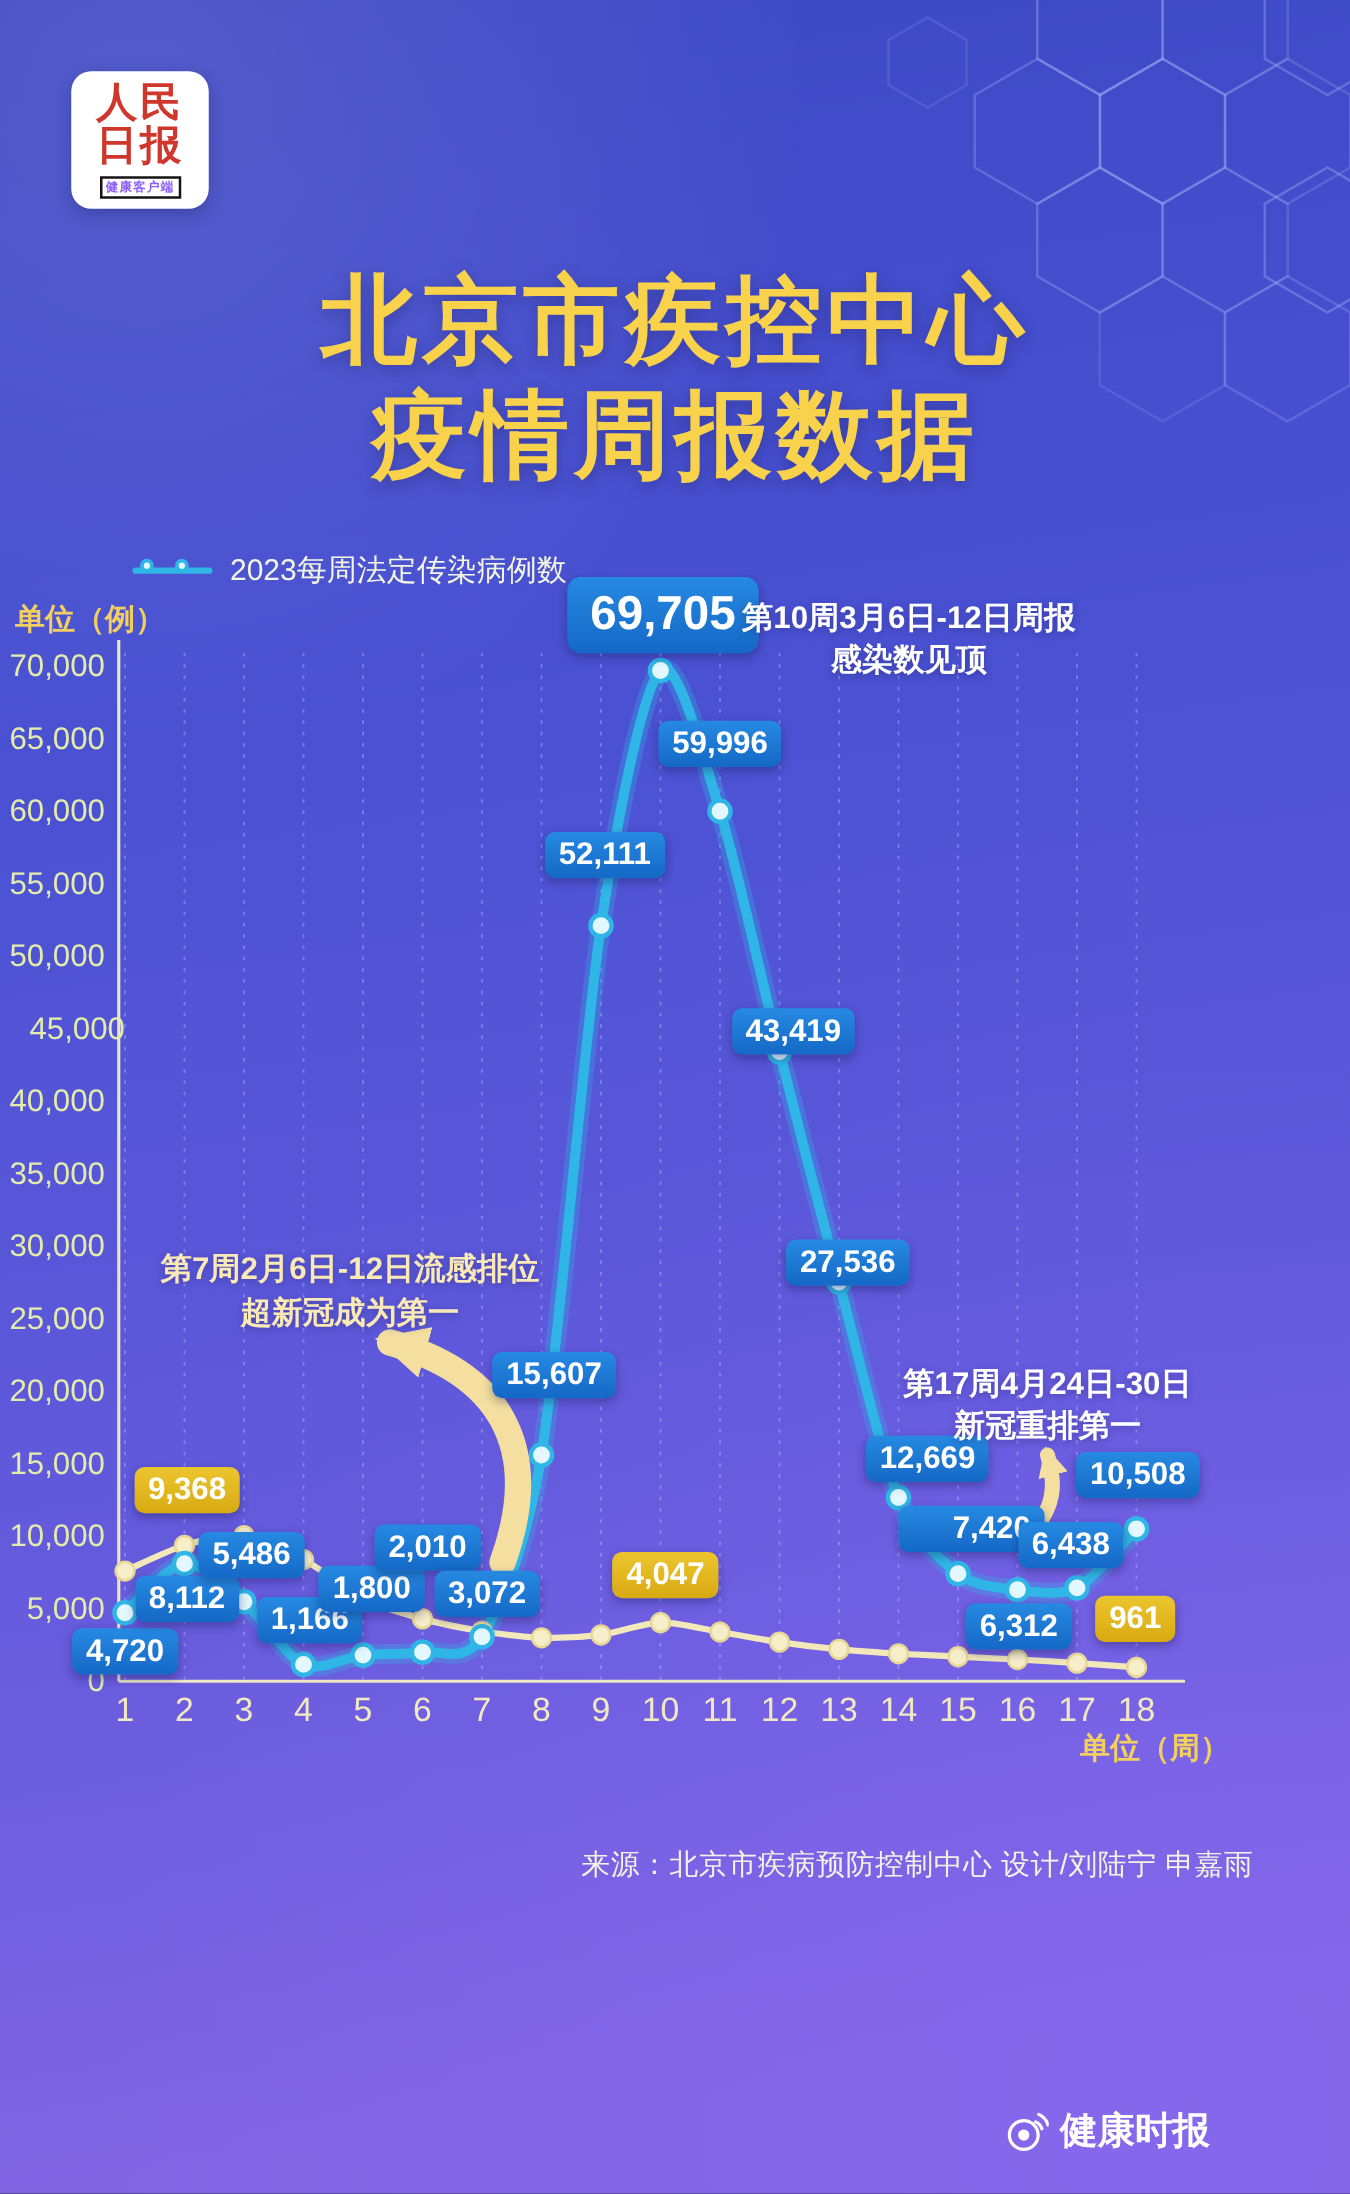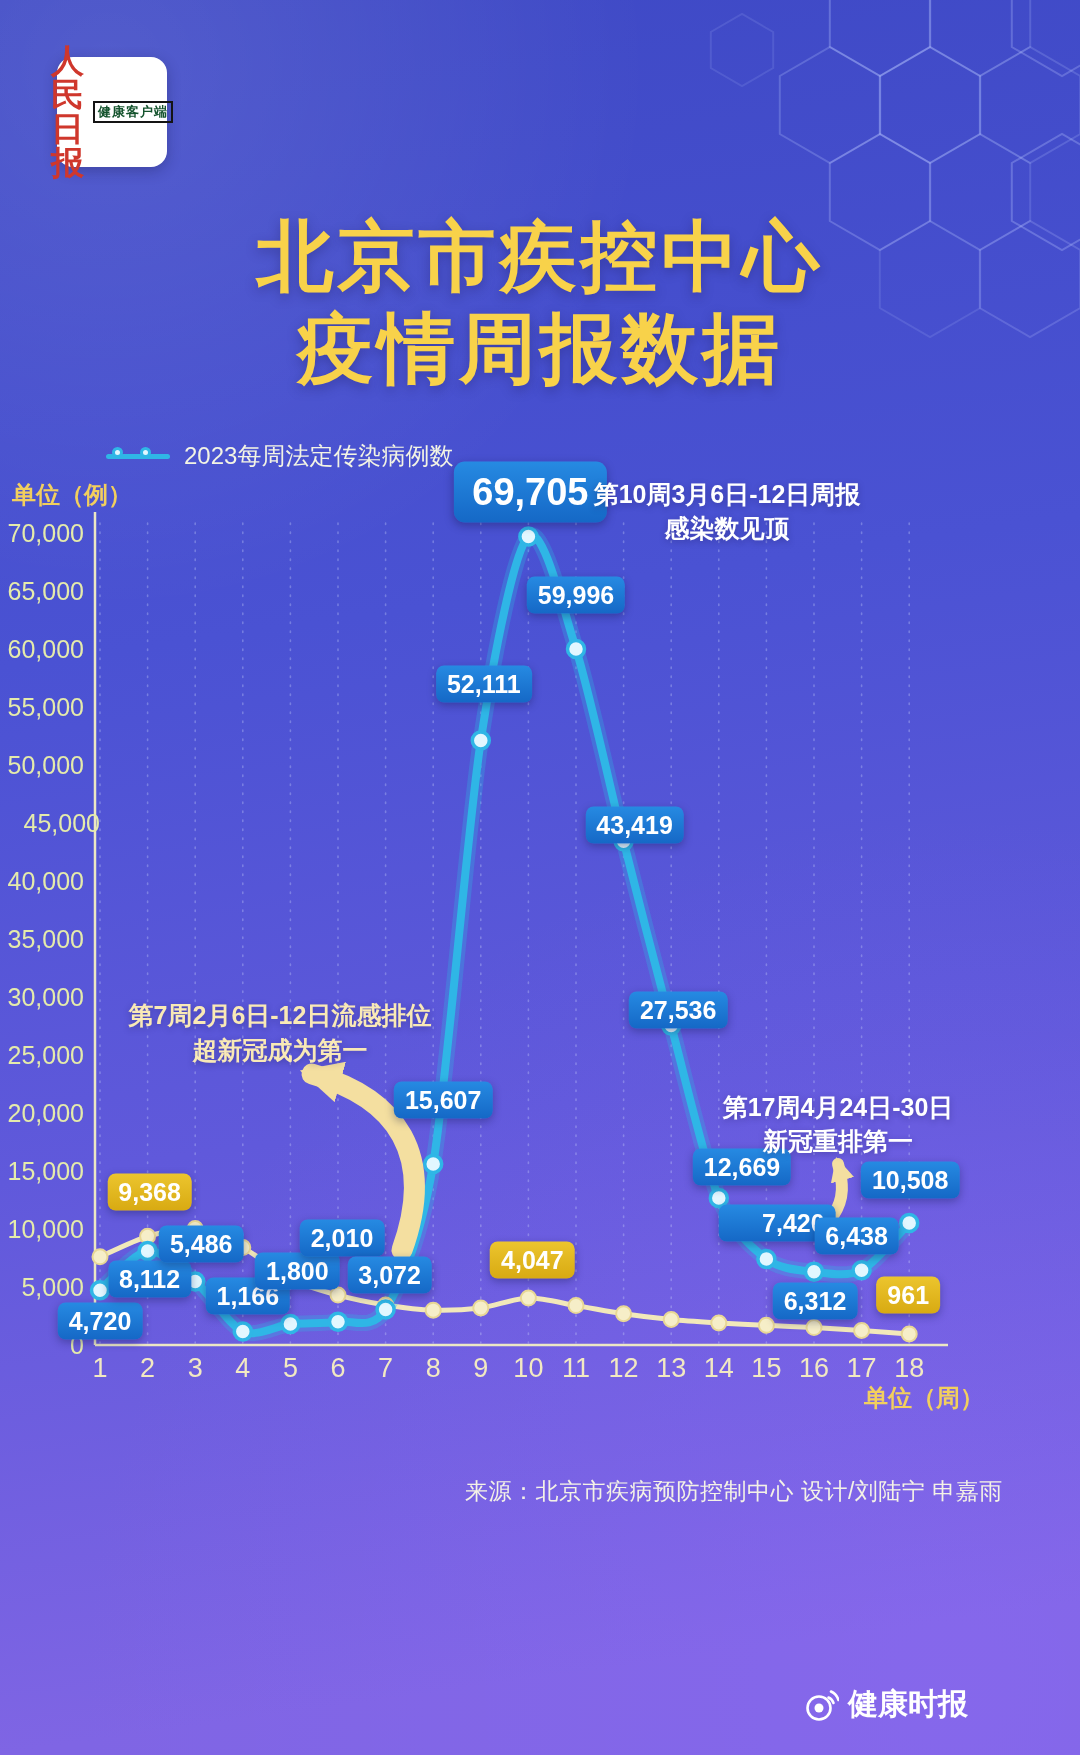--- a/index.html
+++ b/index.html
@@ -6,25 +6,25 @@
   html,body{background:#23243a}
   body{font-family:"Liberation Sans","DejaVu Sans",sans-serif;}
   .page{position:relative;width:1080px;height:1755px;overflow:hidden;
     background:
       radial-gradient(circle at 10% 4%, rgba(255,255,255,.10), transparent 28%),
       radial-gradient(circle at 88% 96%, rgba(150,110,255,.28), transparent 45%),
       linear-gradient(172deg,#3e49c5 0%,#4a52d3 35%,#6059db 62%,#7f65e4 92%);}
   #plot{position:absolute;left:0;top:0;width:1080px;height:1755px}
 
   .logo{position:absolute;left:57px;top:57px;width:110px;height:110px;background:#fff;border-radius:16px;
-    display:flex;flex-direction:row;align-items:center;justify-content:center;gap:7px;
+    display:flex;flex-direction:column;align-items:center;justify-content:center;gap:7px;
     box-shadow:0 4px 14px rgba(20,20,70,.3)}
   .logo-title{width:76px;font-family:"Liberation Serif","DejaVu Serif",serif;font-weight:700;color:#cf372c;
     font-size:33px;line-height:34px;text-align:center;word-break:break-all;letter-spacing:2px}
-  .logo-sub{font-size:13px;font-weight:700;color:#14532d;border:2px solid #141414;padding:0 3px;letter-spacing:1px;white-space:nowrap}
+  .logo-sub{font-size:10px;font-weight:700;color:#8b5cf6;border:2px solid #141414;padding:0 3px;letter-spacing:1px;white-space:nowrap}
 
   .title{position:absolute;top:210px;left:0;width:100%;text-align:center;font-weight:900;
     font-size:77px;line-height:92px;letter-spacing:4px;color:#f8d24a;
     text-shadow:0 4px 12px rgba(30,25,90,.35)}
 
   .legend{position:absolute;left:106px;top:440px;display:flex;flex-direction:row;gap:8px}
   .legend-row{display:flex;align-items:center;gap:14px}
   .legend-label{font-size:24px;color:#f3f4e4;font-weight:500}
   .lm{position:relative;width:64px;height:18px;flex:0 0 auto}
   .lm .line{position:absolute;left:0;right:0;top:6.5px;height:5px;border-radius:3px}

